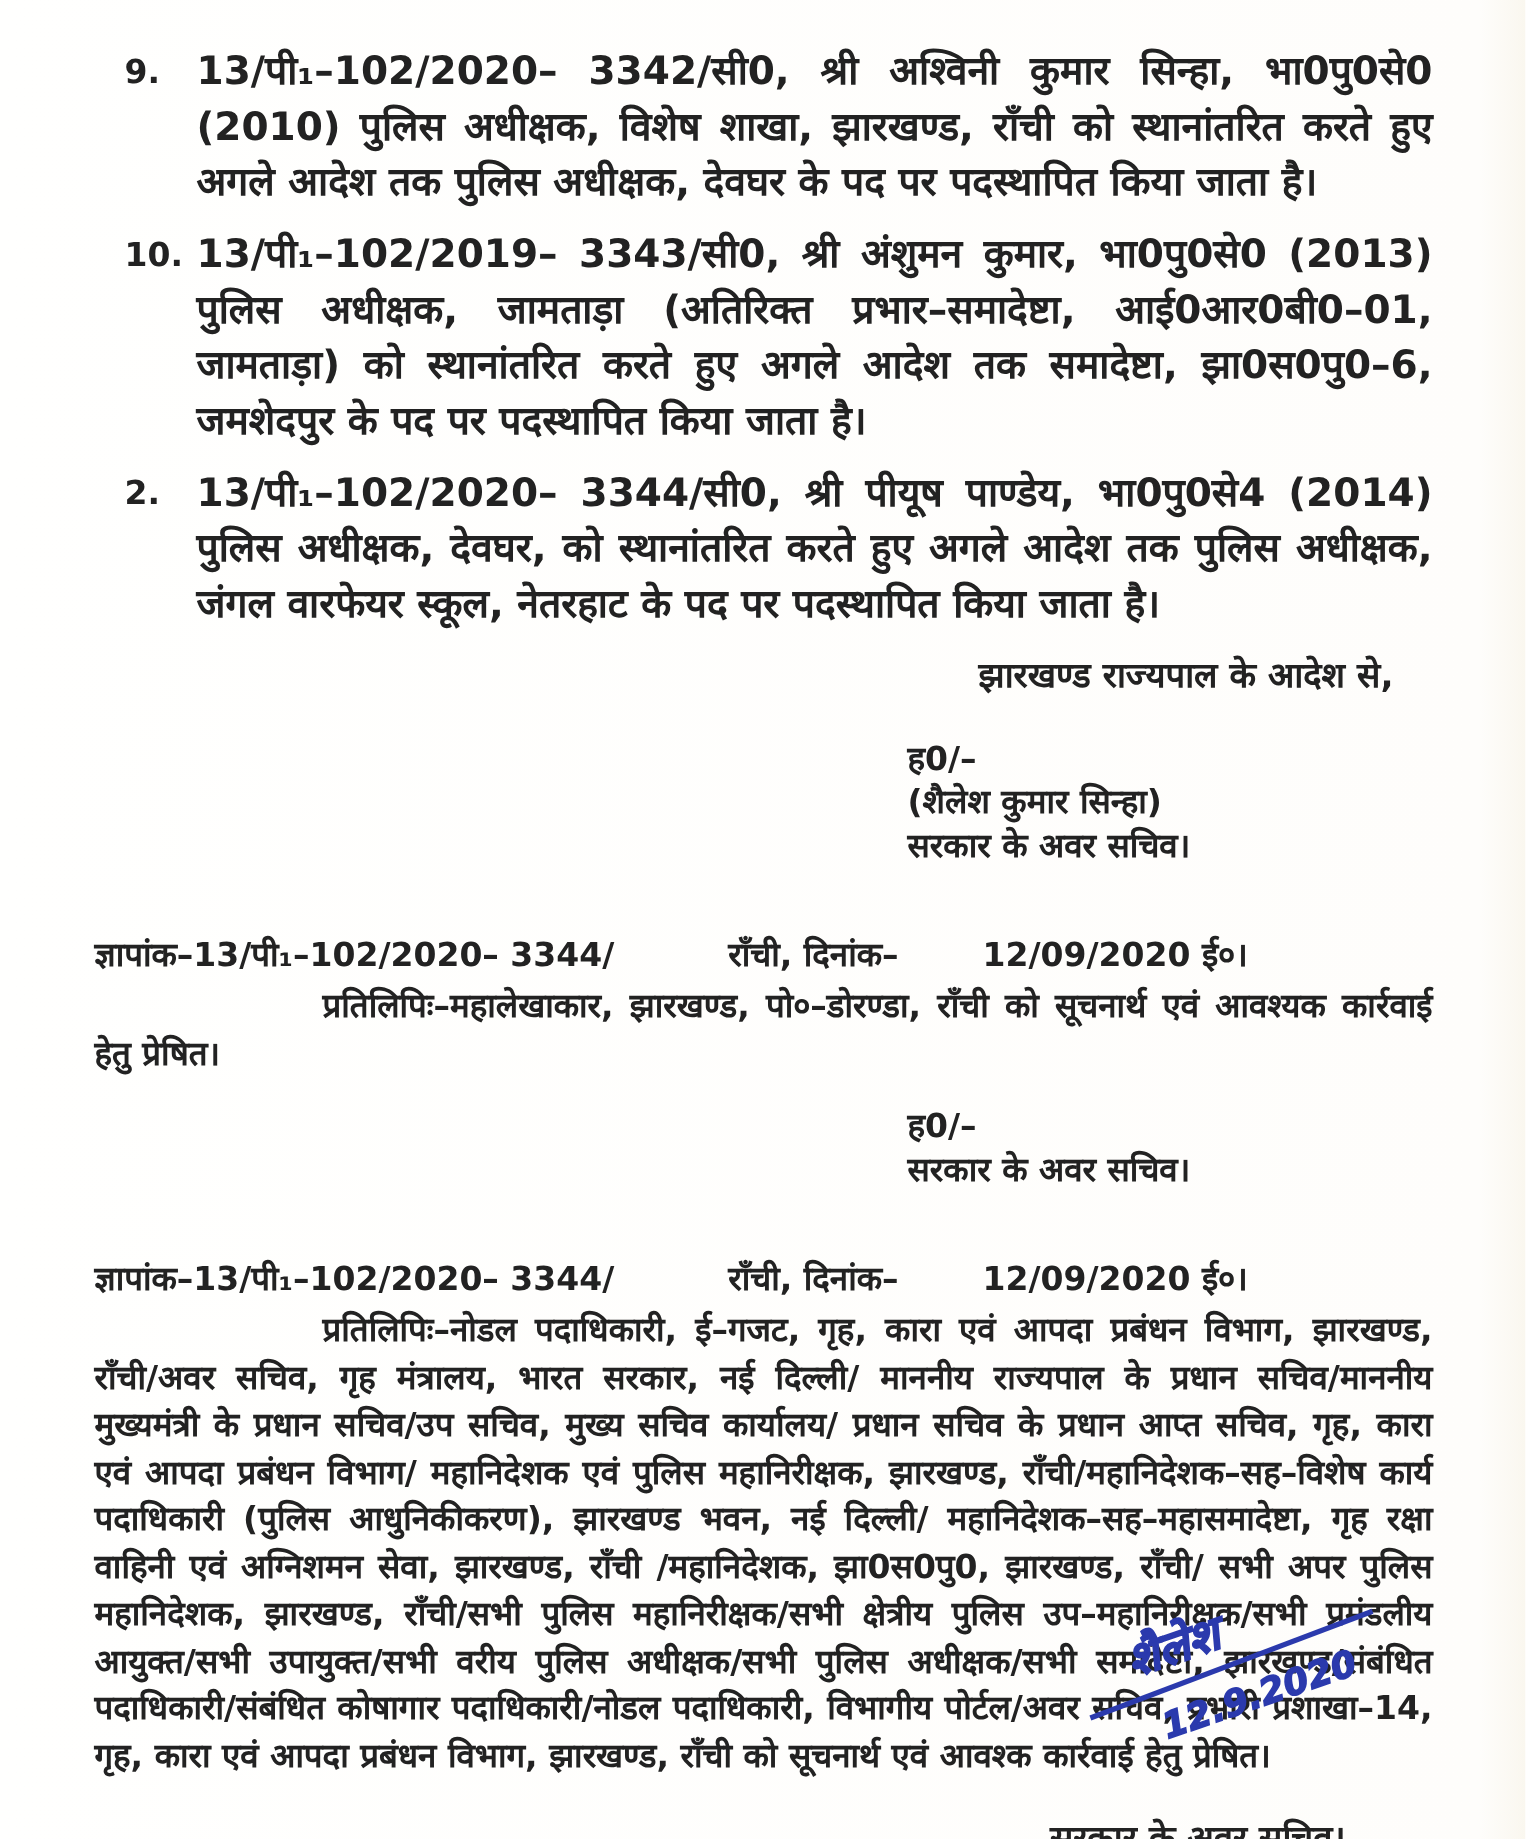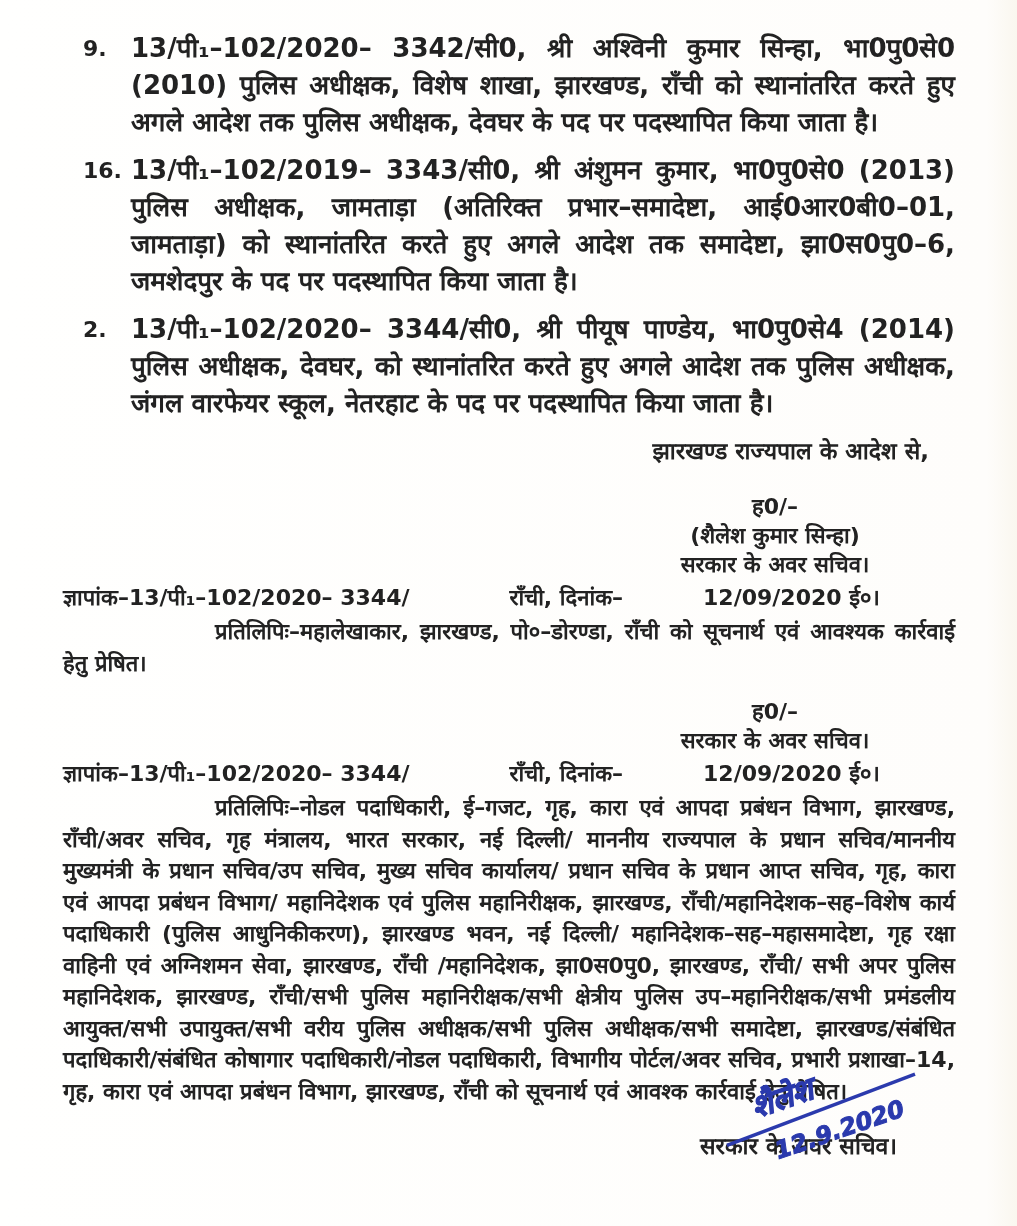--- a/index.html
+++ b/index.html
@@ -25,34 +25,33 @@
     flex: 1; text-align: justify;
     font-size: 26px; font-weight: 700; line-height: 37px;
   }
 
   .by-order {
     text-align: right; padding-right: 26px; margin-top: 0;
     font-size: 23px; font-weight: 700; line-height: 37px;
   }
 
   .sig-block {
-    width: 340px; margin-left: 542px; text-align: center;
+    width: 340px; margin-left: 542px; 
     font-size: 22px; font-weight: 700; line-height: 29px;
   }
   .sig-block-1 { margin-top: 22px; }
   .sig-block-2 { margin-top: 18px; }
 
   .memo-line {
     display: flex; align-items: baseline;
     font-size: 22px; font-weight: 700; line-height: 37px;
     white-space: nowrap;
-    gap: 24px;
   }
   .memo-line .memo-place { margin-left: 76px; }
-  .memo-line .memo-date  { margin-left: 56px; }
+  .memo-line .memo-date  { margin-left: 56px; margin-top: 40px; }
 
   .copy-note {
     text-align: justify; text-indent: 152px;
     font-size: 22px; font-weight: 700; line-height: 31.5px;
   }
 
   .sig-final {
     text-align: right; padding-right: 58px; margin-top: 24px;
     font-size: 23px; font-weight: 700; line-height: 30px;
   }
@@ -72,21 +71,21 @@
 
 <div class="page">
   <div class="content">
 
     <div class="order-item">
       <div class="num">9.</div>
       <div class="txt">13/पी₁–102/2020–  3342/सी0, श्री अश्विनी कुमार सिन्हा, भा0पु0से0 (2010) पुलिस अधीक्षक, विशेष शाखा, झारखण्ड, राँची को स्थानांतरित करते हुए अगले आदेश तक पुलिस अधीक्षक, देवघर के पद पर पदस्थापित किया जाता है।</div>
     </div>
 
     <div class="order-item">
-      <div class="num">16.</div>
+      <div class="num">10.</div>
       <div class="txt">13/पी₁–102/2019–  3343/सी0, श्री अंशुमन कुमार, भा0पु0से0 (2013) पुलिस अधीक्षक, जामताड़ा (अतिरिक्त प्रभार–समादेष्टा, आई0आर0बी0–01, जामताड़ा) को स्थानांतरित करते हुए अगले आदेश तक समादेष्टा, झा0स0पु0–6, जमशेदपुर के पद पर पदस्थापित किया जाता है।</div>
     </div>
 
     <div class="order-item">
       <div class="num">2.</div>
       <div class="txt">13/पी₁–102/2020–  3344/सी0, श्री पीयूष पाण्डेय, भा0पु0से4 (2014) पुलिस अधीक्षक, देवघर, को स्थानांतरित करते हुए अगले आदेश तक पुलिस अधीक्षक, जंगल वारफेयर स्कूल, नेतरहाट के पद पर पदस्थापित किया जाता है।</div>
     </div>
 
     <div class="by-order">झारखण्ड राज्यपाल के आदेश से,</div>
 

